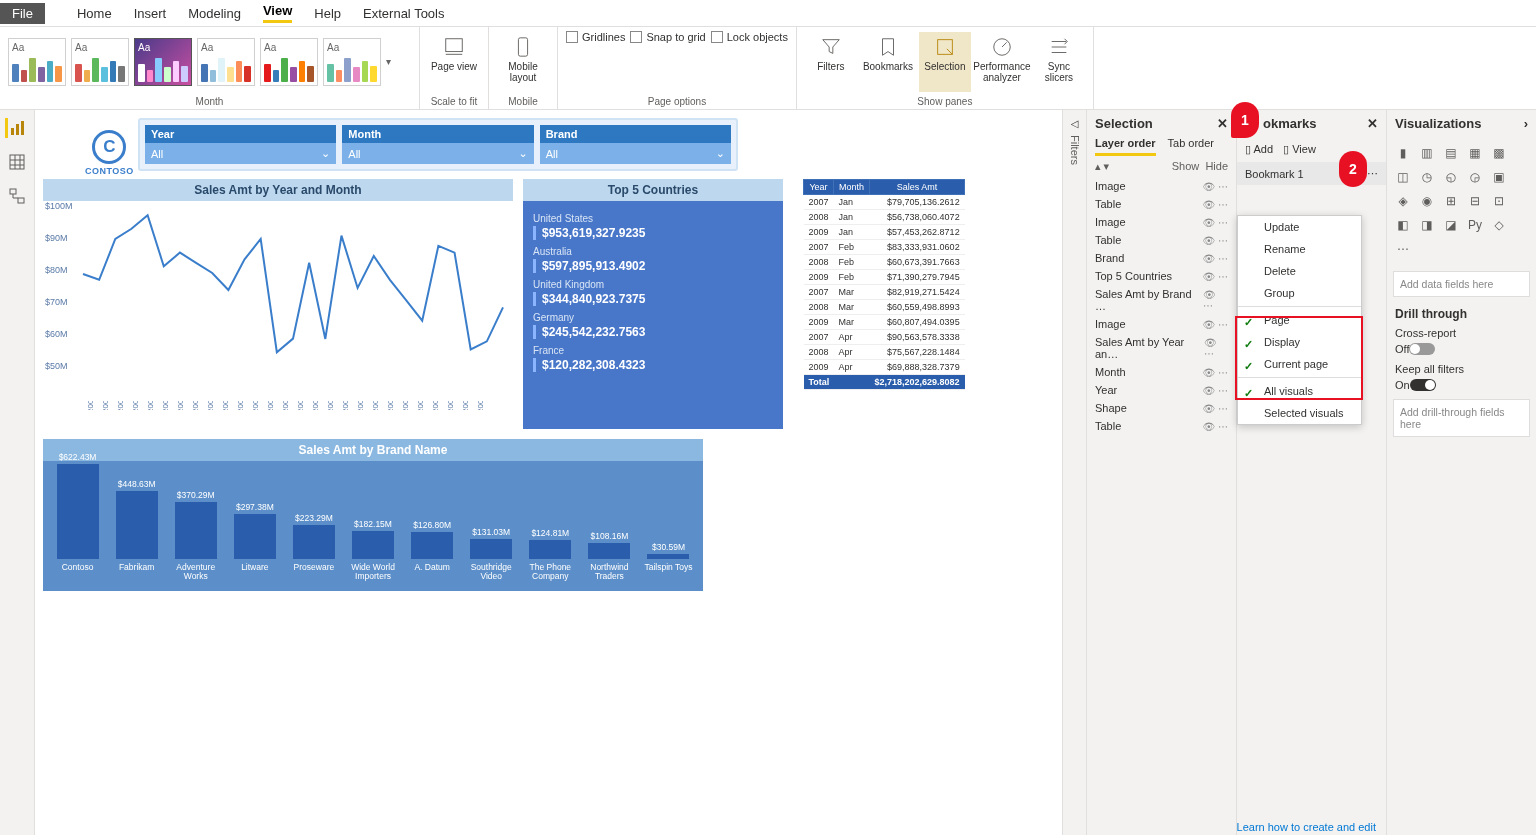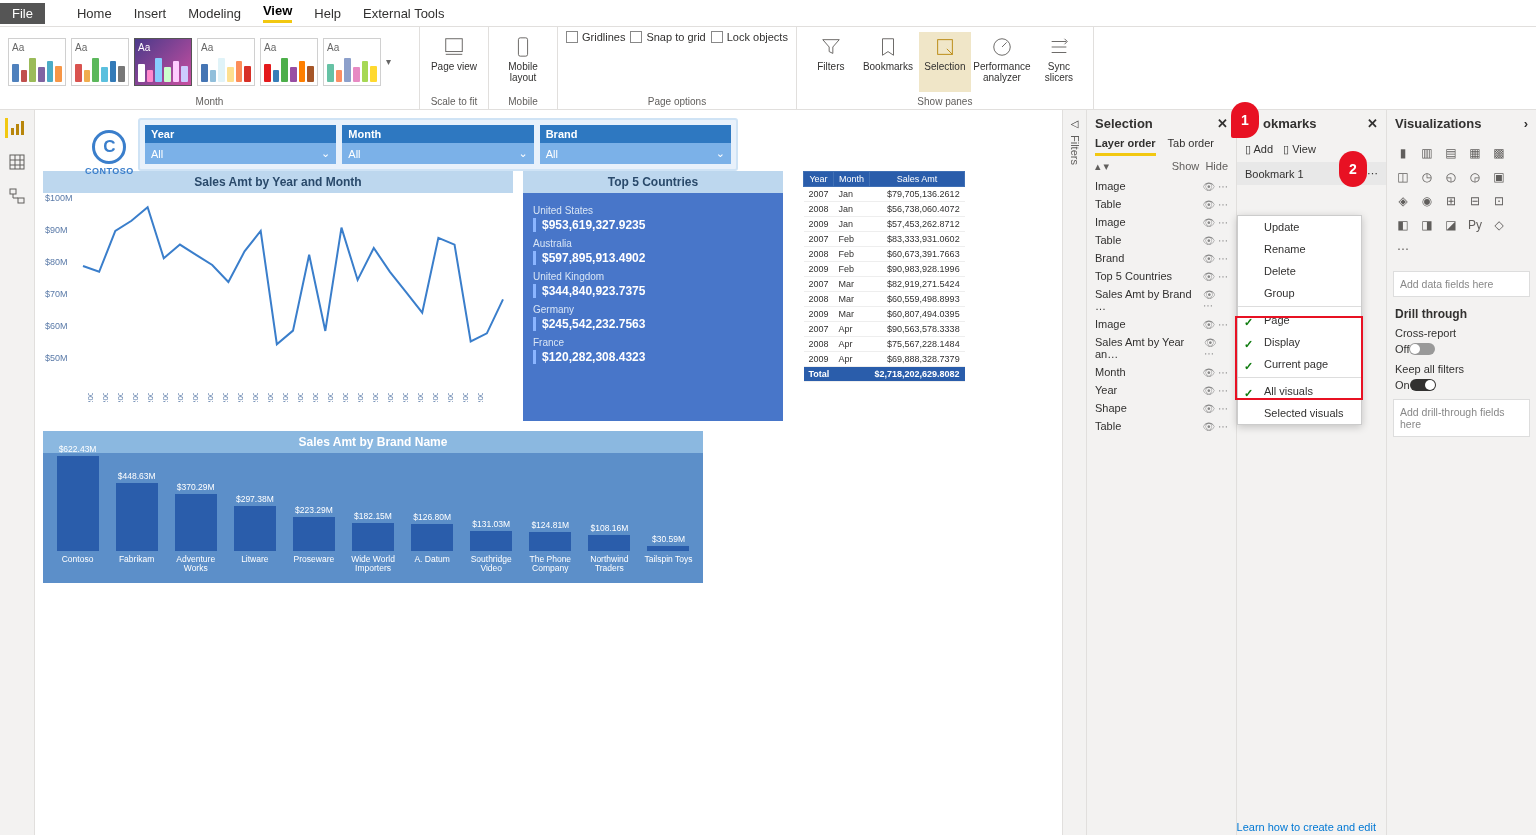--- a/index.html
+++ b/index.html
@@ -30,21 +30,21 @@
 .leftrail .ic{width:20px;height:20px;display:flex;align-items:center;justify-content:center;cursor:pointer}
 .leftrail .ic.active{border-left:3px solid #f2c811;padding-left:2px;margin-left:-5px}
 .canvas{flex:1;background:#fff;padding:8px;overflow:hidden;position:relative}
 .slicers{display:flex;gap:6px;background:#e8f1fb;border:2px solid #cfe3f5;border-radius:3px;padding:5px;width:600px;margin-left:95px}
 .slicer{flex:1}
 .slicer-h{background:#2e78c1;color:#fff;font-size:11px;font-weight:bold;padding:3px 6px}
 .slicer-b{background:#7bb1e8;color:#fff;padding:4px 6px;display:flex;justify-content:space-between;align-items:center;font-size:11px}
 .logo-box{position:absolute;left:50px;top:20px;text-align:center}
 .logo-circ{width:34px;height:34px;border:3px solid #3a7ecb;border-radius:50%;margin:0 auto;display:flex;align-items:center;justify-content:center;color:#3a7ecb;font-weight:bold;font-size:17px}
 .logo-txt{font-size:9px;color:#3a7ecb;font-weight:bold;letter-spacing:.5px;margin-top:2px}
-.row2{display:flex;gap:10px;}
+.row2{display:flex;gap:10px;margin-top:8px}
 .linecard{width:470px;height:250px;background:#fff}
 .linecard .title{background:#bdd7ee;text-align:center;font-size:12px;font-weight:bold;padding:4px;color:#2a4a6b}
 .linechart{position:relative;height:200px;padding:4px 4px 4px 40px}
 .yax{position:absolute;left:2px;top:0;height:170px;display:flex;flex-direction:column;justify-content:space-between;font-size:9px;color:#5a7aa8}
 .xax{display:flex;font-size:8px;color:#5a7aa8;overflow:hidden;padding-left:40px}
 .xax span{transform:rotate(-90deg);width:15px;white-space:nowrap}
 .topcard{width:260px;background:#4876c9;color:#fff;height:250px}
 .topcard .title{background:#bdd7ee;color:#2a4a6b;text-align:center;font-size:12px;font-weight:bold;padding:4px}
 .topcard .body{padding:6px 10px}
 .topcard .ctry{font-size:10px;color:#d8e5f5;margin-top:6px}
@@ -408,21 +408,21 @@
                 <td>$83,333,931.0602</td>
               </tr>
               <tr>
                 <td>2008</td>
                 <td>Feb</td>
                 <td>$60,673,391.7663</td>
               </tr>
               <tr>
                 <td>2009</td>
                 <td>Feb</td>
-                <td>$90,983,928.1996</td>
+                <td>$71,390,279.7945</td>
               </tr>
               <tr>
                 <td>2007</td>
                 <td>Mar</td>
                 <td>$82,919,271.5424</td>
               </tr>
               <tr>
                 <td>2008</td>
                 <td>Mar</td>
                 <td>$60,559,498.8993</td>

